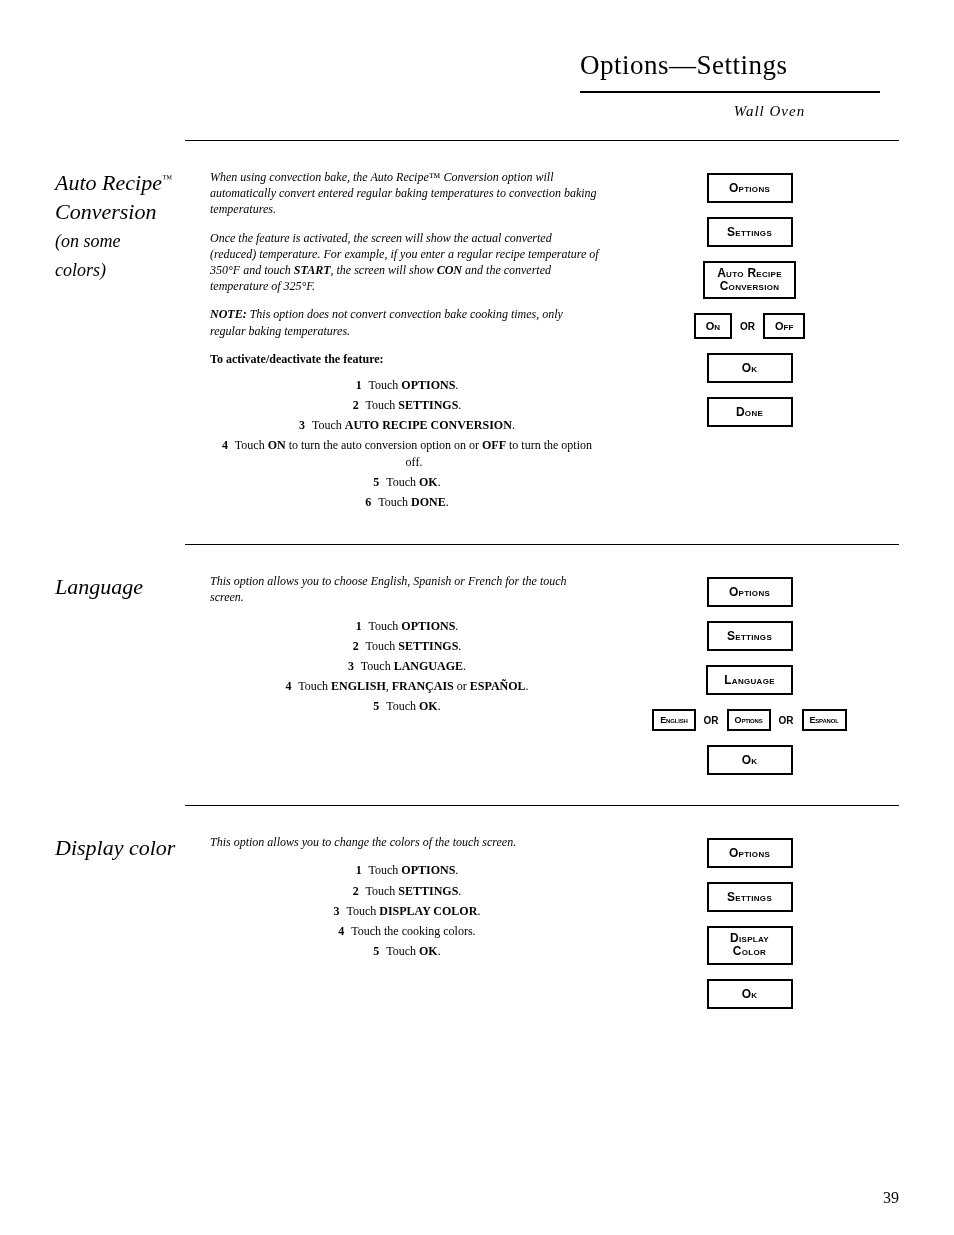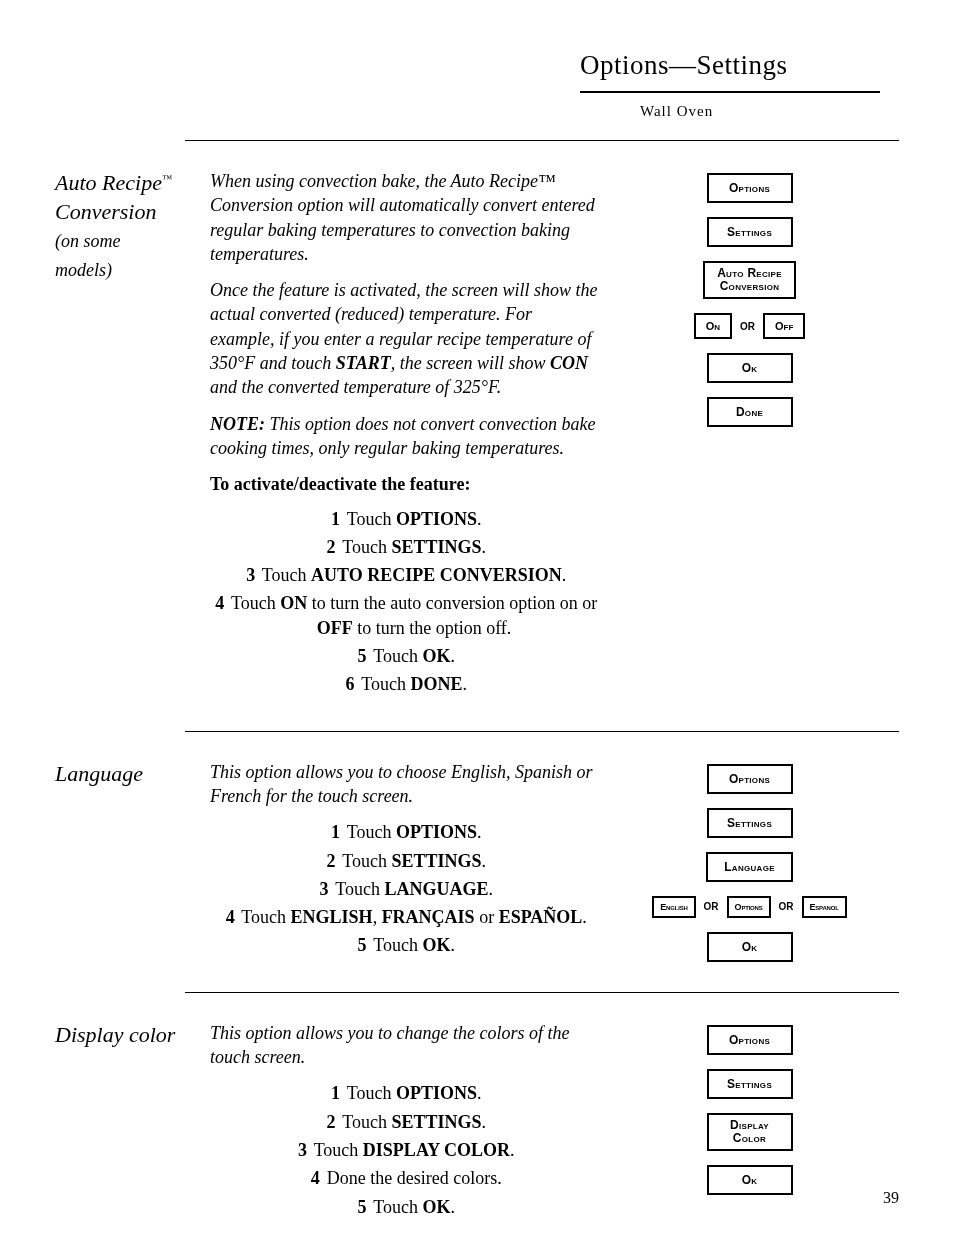--- a/index.html
+++ b/index.html
@@ -18,24 +18,26 @@
     font-weight: normal;
     letter-spacing: 0.5px;
     padding-bottom: 6px;
   }
   .title-rule {
     border-top: 2px solid #000;
     width: 300px;
     margin-top: 4px;
   }
   .subtitle {
+    font-style: italic;
     font-size: 15px;
     letter-spacing: 1px;
     margin-top: 10px;
     margin-left: 60px;
+    text-align: center;
   }
   .top-rule {
     border-top: 1px solid #000;
     margin-left: 130px;
     margin-right: 0;
     margin-top: 12px;
   }
   .section {
     display: flex;
     align-items: flex-start;
@@ -54,21 +56,21 @@
     font-size: 22px;
     line-height: 1.3;
     font-family: 'Baskerville', 'Times New Roman', serif;
   }
   .side-title .note {
     font-size: 18px;
   }
   .side-title sup { font-size: 10px; font-style: normal; vertical-align: super;}
   .body-col {
     width: 390px;
-    font-size: 18px;
+    font-size: 12px;
     line-height: 1.35;
   }
   .body-col p { margin-bottom: 12px; }
   .body-col .intro { font-style: italic; }
   .body-col .activate-hdr { font-weight: bold; margin-bottom: 10px;}
   .body-col ol { list-style: none; padding-left: 0; }
   .body-col li {
     padding-left: 18px;
     text-indent: -18px;
     margin-bottom: 4px;
@@ -135,21 +137,21 @@
   <div class="subtitle">Wall Oven</div>
 </div>
 
 <div class="top-rule"></div>
 
 <div class="section">
   <div class="side-title">
     <span>Auto Recipe</span><sup>™</sup><br>
     <span>Conversion</span><br>
     <span class="note">(on some</span><br>
-    <span class="note">models)</span>
+    <span class="note">colors)</span>
   </div>
   <div class="body-col">
     <p class="intro">When using convection bake, the Auto Recipe™ Conversion option will automatically convert entered regular baking temperatures to convection baking temperatures.</p>
     <p class="intro">
       <span>Once the feature is activated, the screen will show the actual converted (reduced) temperature. For example, if you enter a regular recipe temperature of 350°F and touch </span><b>START</b><span>, the screen will show </span><b>CON</b><span> and the converted temperature of 325°F.</span>
     </p>
     <p class="intro">
       <b>NOTE:</b><span> This option does not convert convection bake cooking times, only regular baking temperatures.</span>
     </p>
     <p class="activate-hdr">To activate/deactivate the feature:</p>
@@ -210,21 +212,21 @@
 <div class="section-rule"></div>
 
 <div class="section">
   <div class="side-title">Display color</div>
   <div class="body-col">
     <p class="intro">This option allows you to change the colors of the touch screen.</p>
     <ol>
       <li><span class="num">1</span> <span>Touch </span><b>OPTIONS</b><span>.</span></li>
       <li><span class="num">2</span> <span>Touch </span><b>SETTINGS</b><span>.</span></li>
       <li><span class="num">3</span> <span>Touch </span><b>DISPLAY COLOR</b><span>.</span></li>
-      <li><span class="num">4</span> <span>Done the desired colors.</span></li>
+      <li><span class="num">4</span> <span>Touch the cooking colors.</span></li>
       <li><span class="num">5</span> <span>Touch </span><b>OK</b><span>.</span></li>
     </ol>
   </div>
   <div class="diagram-col">
     <div class="btn sc">Options</div>
     <div class="btn sc">Settings</div>
     <div class="btn two-line sc">
       <span>Display</span><br><span>Color</span>
     </div>
     <div class="btn sc">Ok</div>

